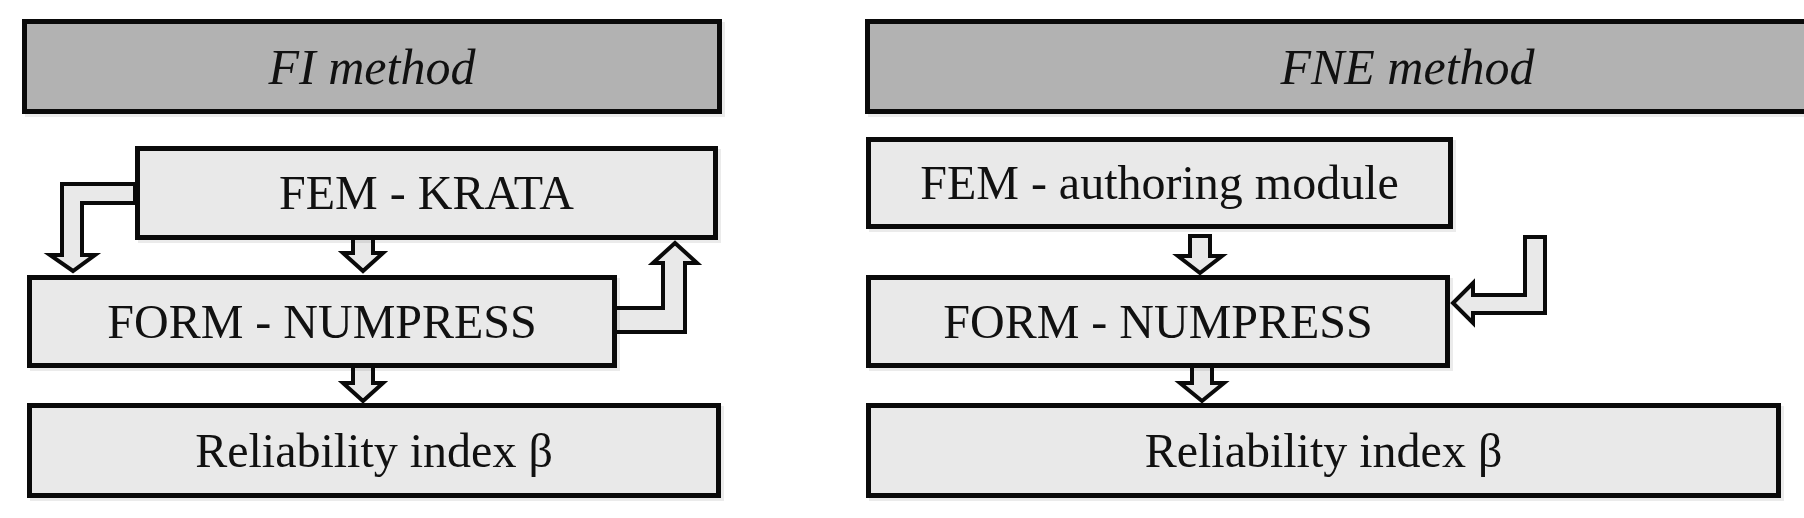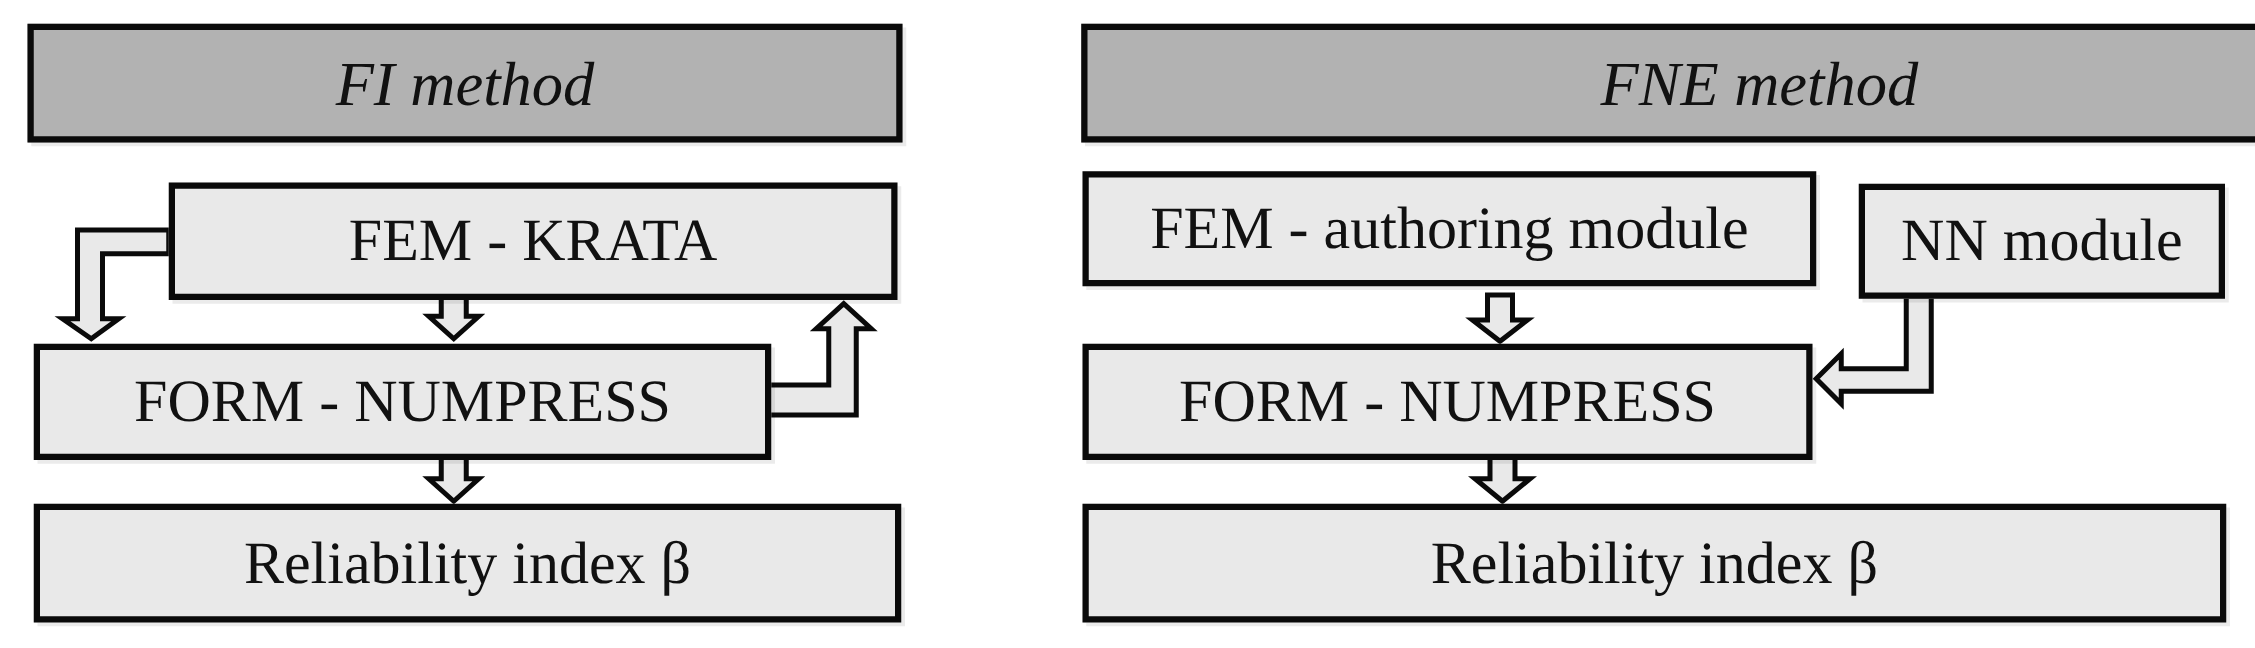--- a/index.html
+++ b/index.html
@@ -76,23 +76,20 @@
   </div>
 
   <div class="box header" style="left:865px;top:19px;width:1085px;height:95px;">
     <span>FNE method</span>
   </div>
 
   <div class="box" style="left:866px;top:137px;width:587px;height:92px;">
     <span>FEM - authoring module</span>
   </div>
 
-  <div class="box" style="left:1487px;top:147px;width:293px;height:92px;">
-    <span>NN module</span>
-  </div>
 
   <div class="box" style="left:866px;top:275px;width:584px;height:93px;">
     <span>FORM - NUMPRESS</span>
   </div>
 
   <div class="box" style="left:866px;top:403px;width:915px;height:95px;">
     <span>Reliability index β</span>
   </div>
 
 </div>

